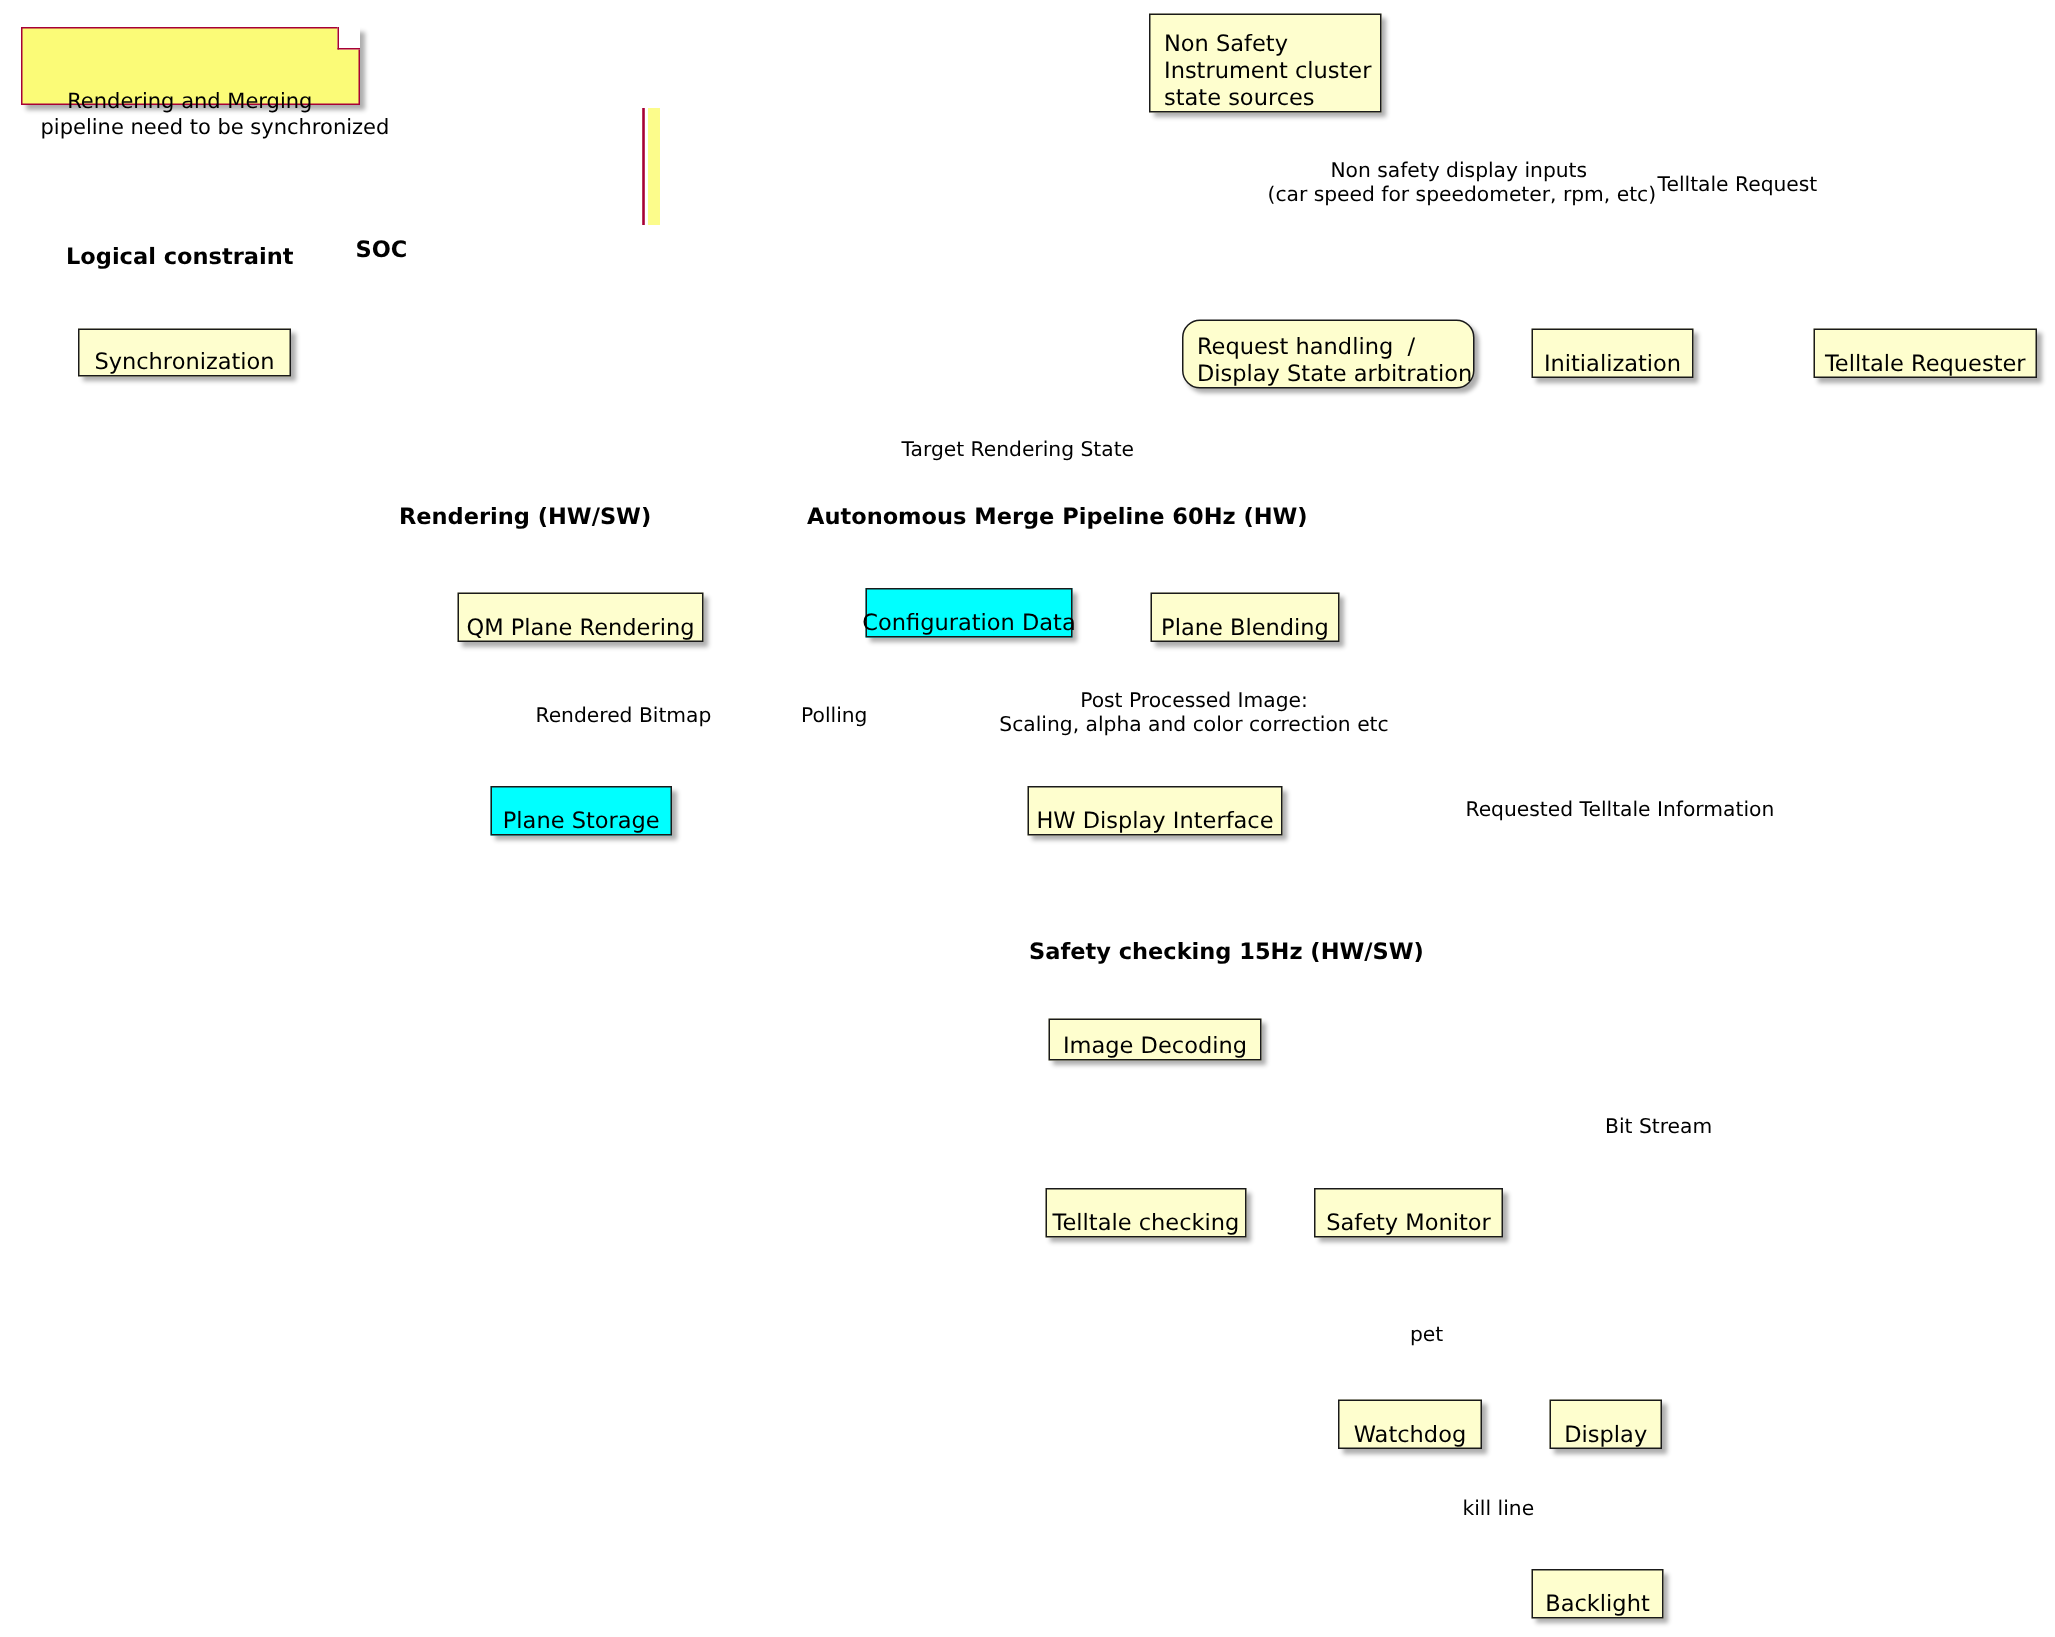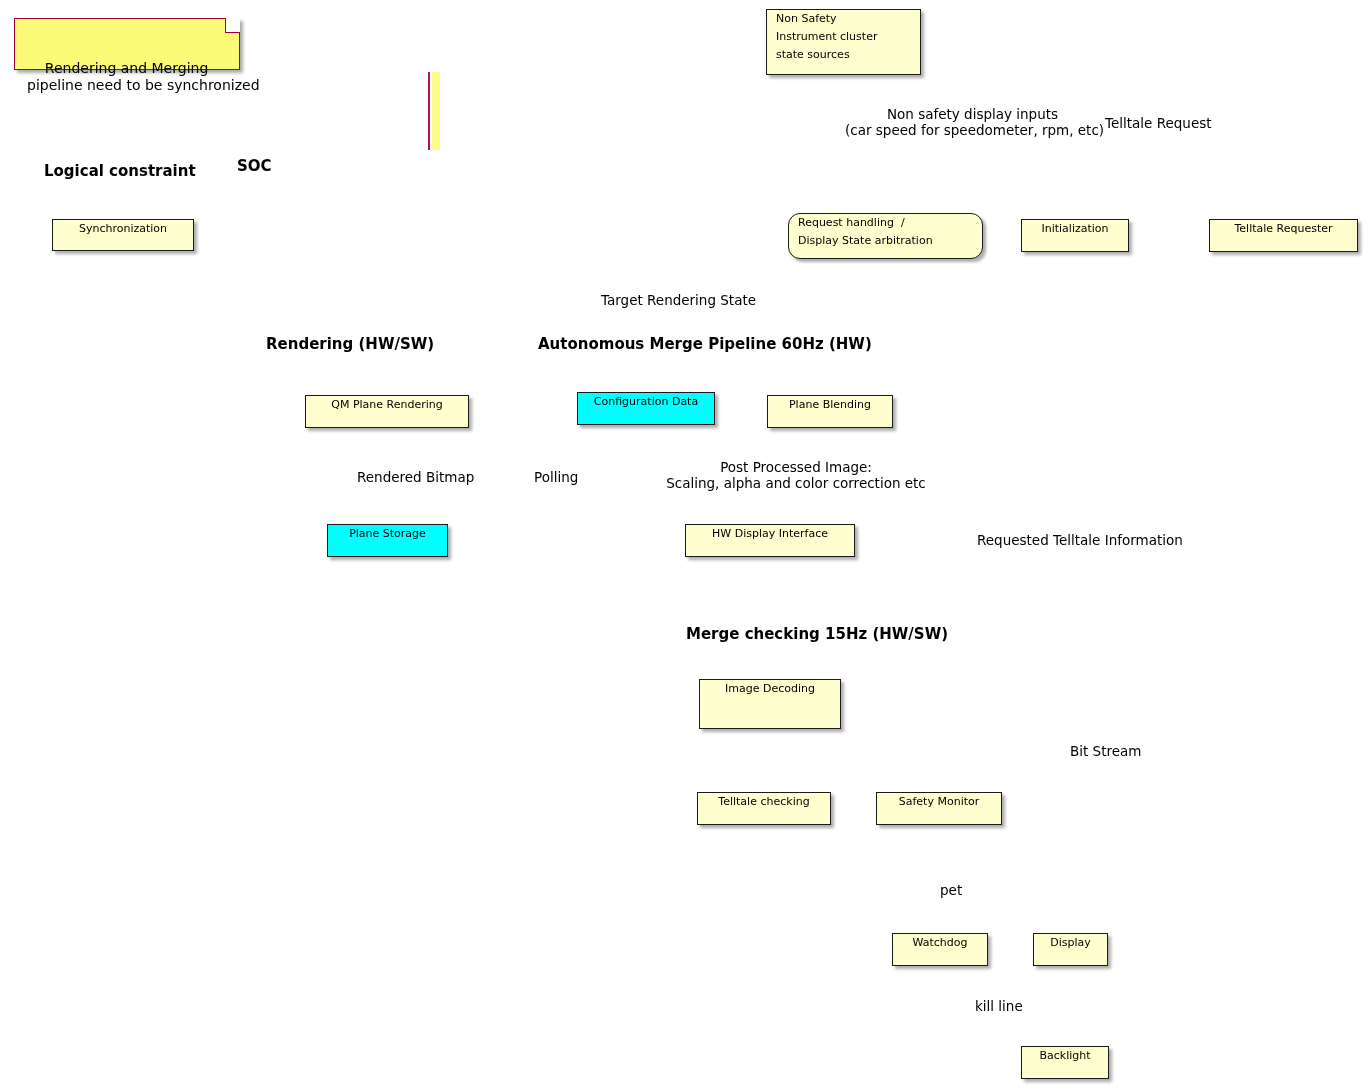--- a/index.html
+++ b/index.html
@@ -11,22 +11,22 @@
   #stage{position:absolute;left:0;top:0;width:1370px;height:1091px;}
   svg#edges{z-index:5;}
   svg#pkgs{z-index:2;}
 
   
   .node{
     position:absolute;z-index:20;box-sizing:border-box;
     border:1px solid #1a1a1a;
     background:#FEFECE;
     color:#000;
-    font-size:11px;
-    display:flex;align-items:flex-start;justify-content:center;
+    font-size:15px;
+    display:flex;align-items:flex-end;justify-content:center;
     text-align:center;
     line-height:17px;
     box-shadow:3px 3px 3px rgba(0,0,0,0.32);
     white-space:pre;
   }
   .node.cyan{background:#00FFFF;}
   .node.multiline{line-height:18px;}
 
   
   .note{
@@ -94,21 +94,21 @@
       <rect x="682" y="645" width="338" height="196" fill="#FFFFFF" stroke="#000000" stroke-width="1.6"></rect>
       <path d="M682,623 L934,623 L946,645 L682,645 Z" fill="#FFFFFF" stroke="#000000" stroke-width="1.6"></path>
     </g>
   </svg>
 
   
   <div class="pkgtitle" style="left:44px;top:162px;">Logical constraint</div>
   <div class="pkgtitle" style="left:237px;top:157px;">SOC</div>
   <div class="pkgtitle" style="left:266px;top:335px;">Rendering (HW/SW)</div>
   <div class="pkgtitle ongrey" style="left:538px;top:335px;">Autonomous Merge Pipeline 60Hz (HW)</div>
-  <div class="pkgtitle" style="left:686px;top:625px;">Merge checking 15Hz (HW/SW)</div>
+  <div class="pkgtitle" style="left:686px;top:625px;">Safety checking 15Hz (HW/SW)</div>
 
   
   <svg id="edges">
     <defs>
       <marker id="arw" markerWidth="11" markerHeight="9" refX="10" refY="4.5" orient="auto" markerUnits="userSpaceOnUse">
         <path d="M0,0 L11,4.5 L0,9 L3,4.5 Z" fill="#A80036"></path>
       </marker>
       <marker id="arwO" markerWidth="12" markerHeight="10" refX="11" refY="5" orient="auto" markerUnits="userSpaceOnUse">
         <path d="M0,0 L12,5 L0,10" fill="none" stroke="#A80036" stroke-width="1.6"></path>
       </marker>
@@ -205,21 +205,21 @@
   </div>
 
   <div class="node" style="left:767px;top:395px;width:126px;height:33px;">
     <span>Plane Blending</span>
   </div>
 
   <div class="node" style="left:685px;top:524px;width:170px;height:33px;">
     <span>HW Display Interface</span>
   </div>
 
-  <div class="node" style="left:699px;top:679px;width:142px;height:50px;">
+  <div class="node" style="left:699px;top:679px;width:142px;height:28px;">
     <span>Image Decoding</span>
   </div>
 
   <div class="node" style="left:697px;top:792px;width:134px;height:33px;">
     <span>Telltale checking</span>
   </div>
 
   <div class="node" style="left:876px;top:792px;width:126px;height:33px;">
     <span>Safety Monitor</span>
   </div>

